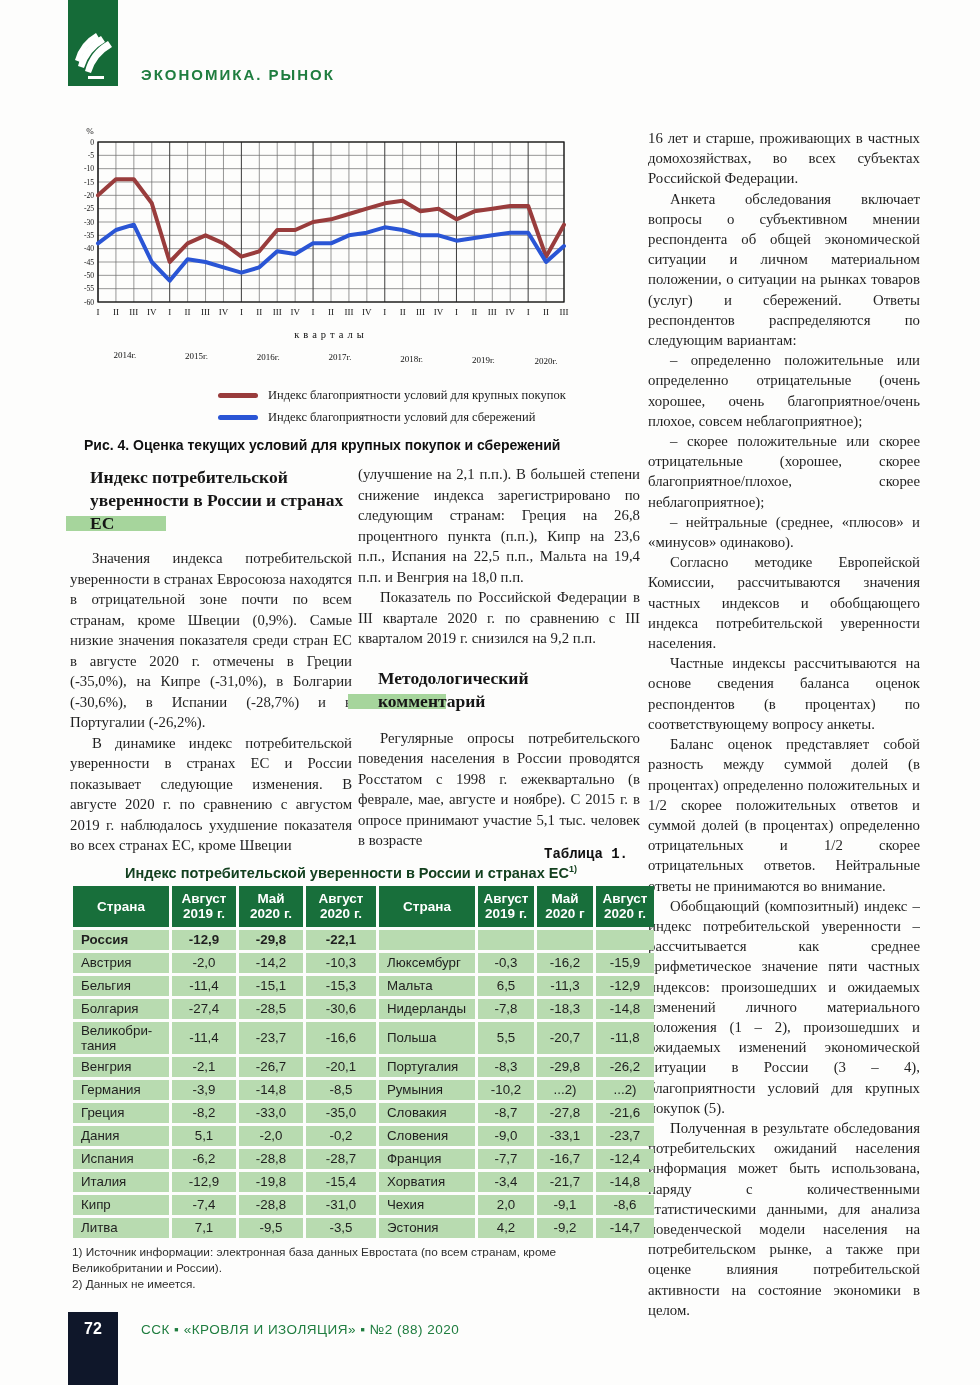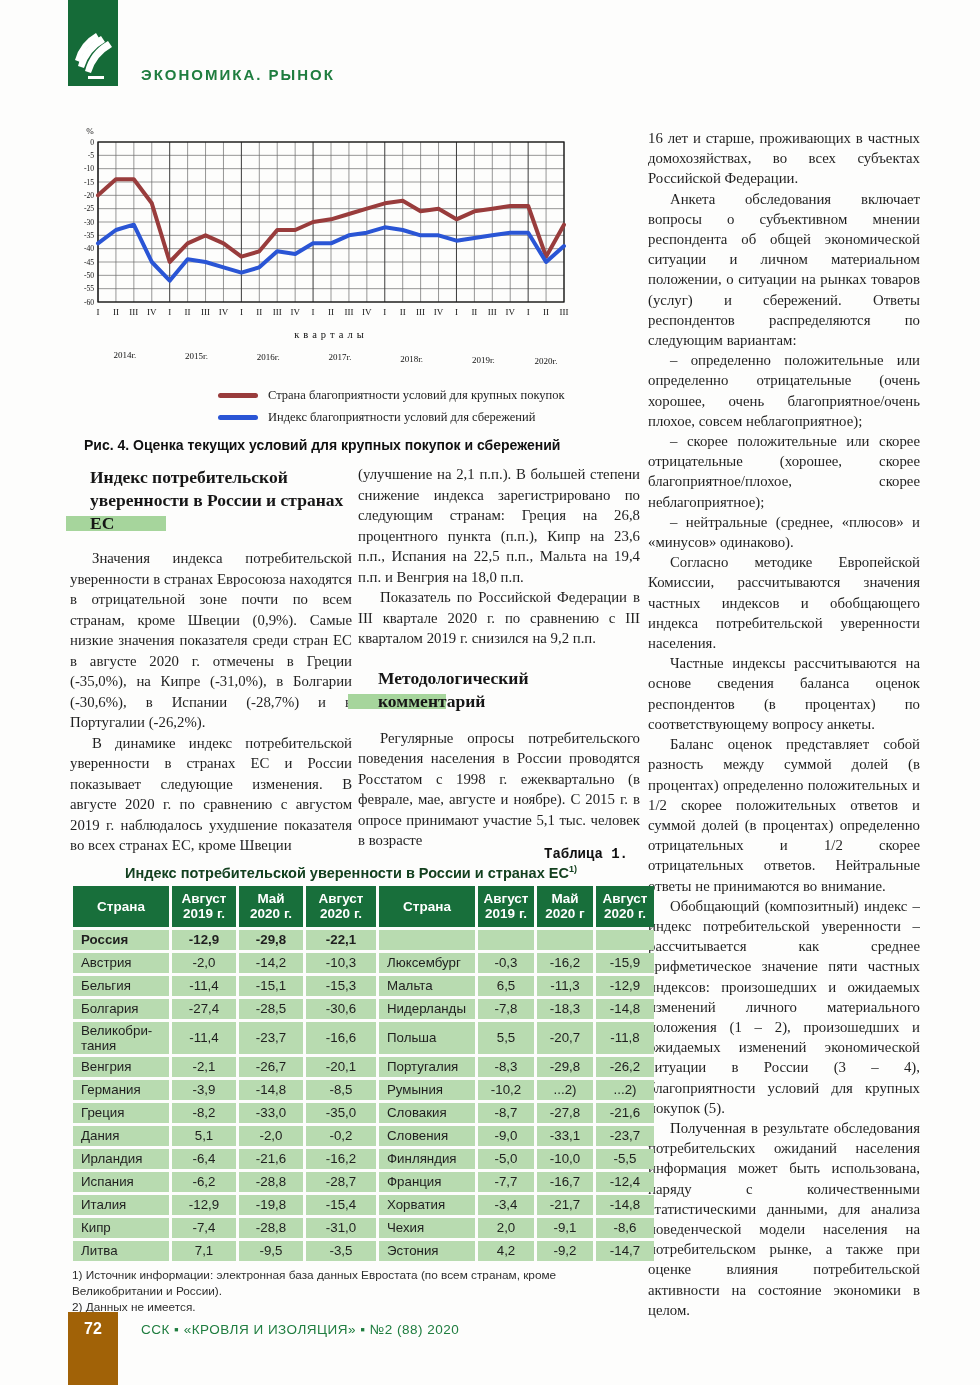--- a/index.html
+++ b/index.html
@@ -40,21 +40,21 @@
     margin-top:2px;font-size:13.3px;}
   table.ec th{background:#186f3b;color:#fff;font-weight:bold;font-size:13.5px;
     line-height:1.15;padding:5px 4px;text-align:center;vertical-align:middle;}
   table.ec th.c-country{text-align:center;}
   table.ec td{background:#b8dbb0;padding:1px 4px;height:18px;vertical-align:middle;}
   table.ec td.c-country{text-align:left;padding-left:8px;}
   table.ec td.c-num{text-align:center;}
   table.ec tr.r-bold td{font-weight:bold;margin-top:38px;}
   .footnotes{font-size:11.8px;line-height:16px;color:#2e2e2e;margin-top:3px;padding-left:2px;}
   
-  .page-num-box{position:absolute;left:68px;top:1312px;width:50px;height:73px;background:#a16207;}
+  .page-num-box{position:absolute;left:68px;top:1312px;width:50px;height:73px;background:#0f172a;}
   .page-num{color:#fff;font-weight:bold;font-size:16px;text-align:center;margin-top:8px;}
   .footer-line{position:absolute;left:141px;top:1322px;font-size:13.5px;color:#1f7d3f;
     letter-spacing:0.5px;}
   sup{font-size:9px;}
 </style>
 </head>
 <body>
 
 <div class="logo-box">
   <svg width="50" height="86" viewBox="0 0 50 86">
@@ -156,21 +156,21 @@
       <text x="126.57692307692308" y="235" text-anchor="middle" style="font-family:&quot;Liberation Serif&quot;,serif;font-size:9px" fill="#111">2015г.</text>
       <text x="198.26923076923077" y="236" text-anchor="middle" style="font-family:&quot;Liberation Serif&quot;,serif;font-size:9px" fill="#111">2016г.</text>
       <text x="269.96153846153845" y="236" text-anchor="middle" style="font-family:&quot;Liberation Serif&quot;,serif;font-size:9px" fill="#111">2017г.</text>
       <text x="341.65384615384613" y="238" text-anchor="middle" style="font-family:&quot;Liberation Serif&quot;,serif;font-size:9px" fill="#111">2018г.</text>
       <text x="413.34615384615387" y="239" text-anchor="middle" style="font-family:&quot;Liberation Serif&quot;,serif;font-size:9px" fill="#111">2019г.</text>
       <text x="476.0769230769231" y="240" text-anchor="middle" style="font-family:&quot;Liberation Serif&quot;,serif;font-size:9px" fill="#111">2020г.</text>
     </svg></div>
 <div class="legend" id="legendBox">
     <div class="legend-row">
       <span class="legend-swatch" style="background: rgb(153, 60, 60);"></span>
-      <span class="legend-label">Страна благоприятности условий для крупных покупок</span>
+      <span class="legend-label">Индекс благоприятности условий для крупных покупок</span>
     </div>
     <div class="legend-row">
       <span class="legend-swatch" style="background: rgb(42, 85, 213);"></span>
       <span class="legend-label">Индекс благоприятности условий для сбережений</span>
     </div>
   </div>
 <div class="fig-caption">Рис. 4. Оценка текущих условий для крупных покупок и сбережений</div>
 
 <div class="col" id="col1">
   <h2 class="art">
@@ -323,30 +323,20 @@
           <td class="c-country">Дания</td>
           <td class="c-num">5,1</td>
           <td class="c-num">-2,0</td>
           <td class="c-num">-0,2</td>
           <td class="c-country">Словения</td>
           <td class="c-num">-9,0</td>
           <td class="c-num">-33,1</td>
           <td class="c-num">-23,7</td>
         </tr>
         <tr>
-          <td class="c-country">Ирландия</td>
-          <td class="c-num">-6,4</td>
-          <td class="c-num">-21,6</td>
-          <td class="c-num">-16,2</td>
-          <td class="c-country">Финляндия</td>
-          <td class="c-num">-5,0</td>
-          <td class="c-num">-10,0</td>
-          <td class="c-num">-5,5</td>
-        </tr>
-        <tr>
           <td class="c-country">Испания</td>
           <td class="c-num">-6,2</td>
           <td class="c-num">-28,8</td>
           <td class="c-num">-28,7</td>
           <td class="c-country">Франция</td>
           <td class="c-num">-7,7</td>
           <td class="c-num">-16,7</td>
           <td class="c-num">-12,4</td>
         </tr>
         <tr>

